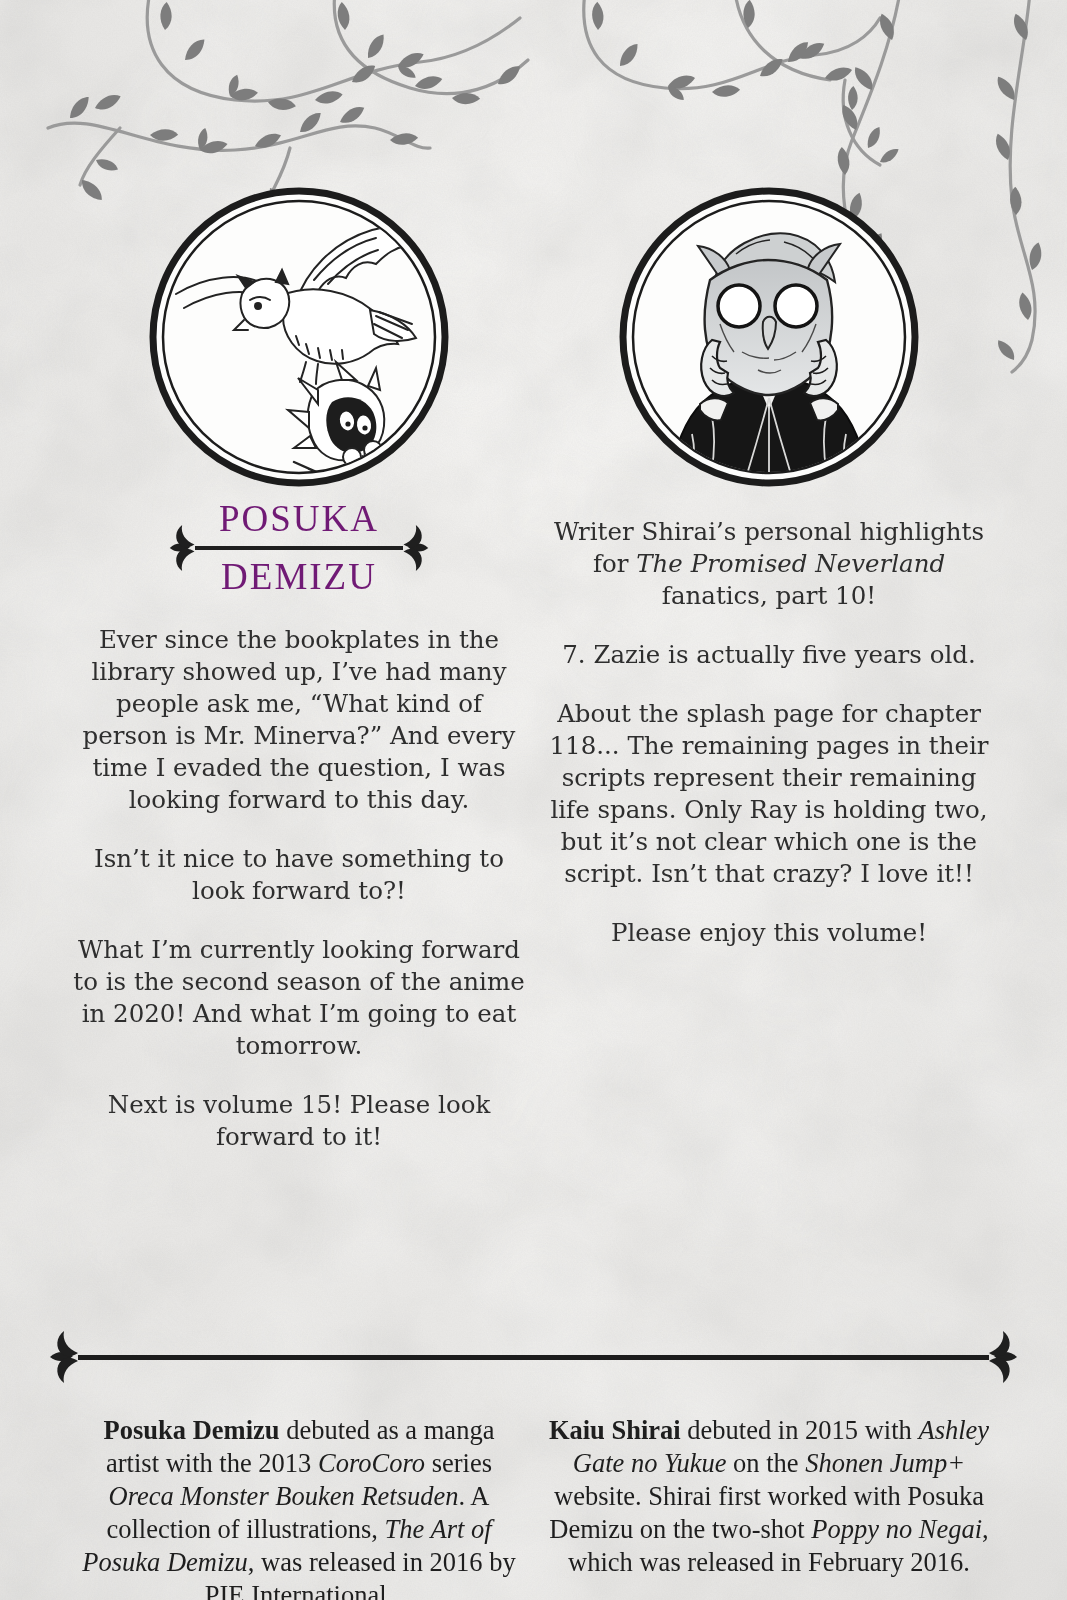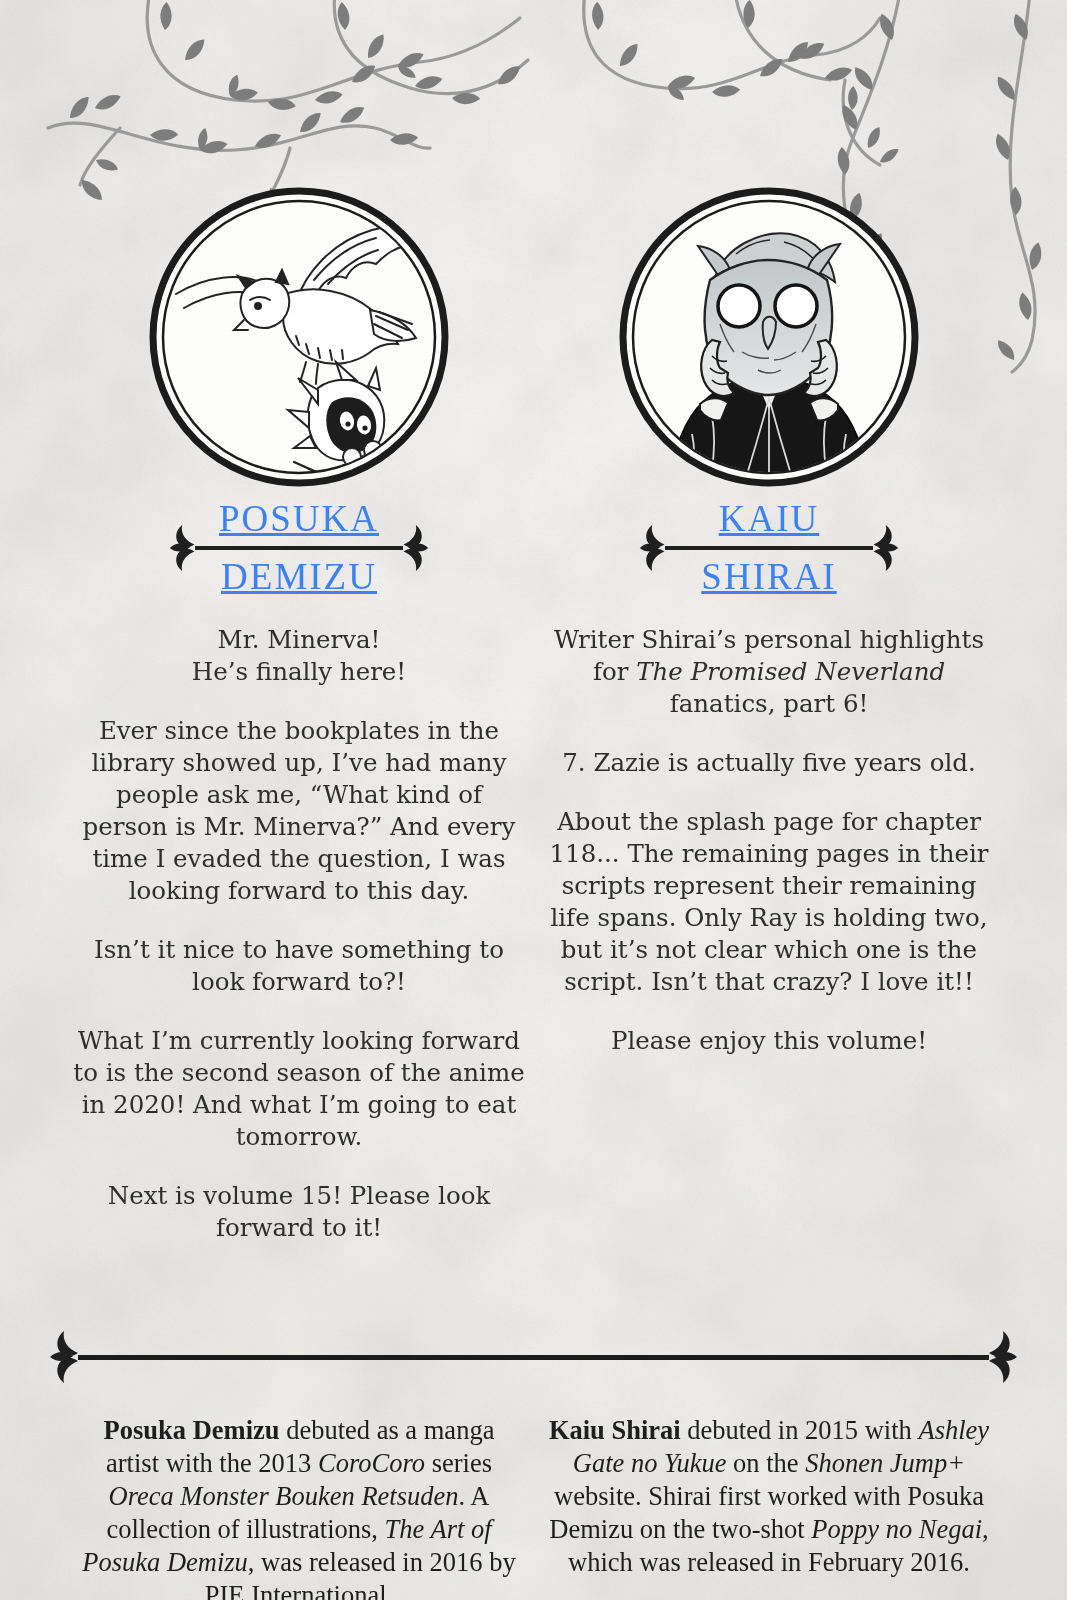--- a/index.html
+++ b/index.html
@@ -11,21 +11,21 @@
   }
   .texture{position:absolute;inset:0;pointer-events:none;z-index:1;}
   .vines{position:absolute;top:0;left:0;z-index:2;pointer-events:none;}
   .page{position:absolute;top:184px;left:0;width:1067px;z-index:3;}
   .cols{display:flex;}
   .col{width:470px;}
   .col-left{margin-left:64px;}
   .portrait{width:306px;height:306px;margin:0 auto;}
   .namebox{margin-top:8px;text-align:center;}
   .name{font-family:"Liberation Serif", serif;font-size:37px;letter-spacing:2px;
-        line-height:42px;color:#3b82f6;text-decoration:underline;}
+        line-height:42px;color:#701a75;}
   .rule-row{display:flex;align-items:center;width:262px;margin:0 auto;height:16px;}
   .rule-row svg{flex:none;overflow:visible;}
   .rule-line{flex:1;height:4px;background:#1f1f1f;margin:0 -3px;}
   .paragraphs{width:458px;margin:26px auto 0;text-align:center;
         font-size:24.5px;line-height:32px;color:#2e2e2e;}
   .paragraphs p{margin:0 0 27px;}
   .bottom-rule{position:absolute;top:1329px;left:48px;right:48px;z-index:3;
         display:flex;align-items:center;height:56px;}
   .bottom-rule svg{flex:none;overflow:visible;}
   .bottom-rule .rule-line{height:5px;background:#1c1c1c;margin:0 -4px;}
@@ -208,21 +208,20 @@
               <path d="M2,28 C9,21 19,22 25,27 C19,33 9,34 2,28 Z"></path>
               <path d="M30,24 C20,20 14,12 16,2 C8,8 7,19 14,25 C19,29 26,27 30,24 Z"></path>
               <path d="M30,32 C20,36 14,44 16,54 C8,48 7,37 14,31 C19,27 26,29 30,32 Z"></path>
             </g>
           </svg>
         </div>
         <div class="name">DEMIZU</div>
       </div>
 
       <div class="paragraphs">
-          <p><span>Mr. Minerva!</span><br><span>He’s finally here!</span></p>
           <p><span>Ever since the bookplates in the library showed up, I’ve had many people ask me, “What kind of person is Mr. Minerva?” And every time I evaded the question, I was looking forward to this day.</span></p>
           <p><span>Isn’t it nice to have something to look forward to?!</span></p>
           <p><span>What I’m currently looking forward to is the second season of the anime in 2020! And what I’m going to eat tomorrow.</span></p>
           <p><span>Next is volume 15! Please look forward to it!</span></p>
         </div>
     </section>
 
     <section class="col">
       <div class="portrait">
         <svg width="306" height="306" viewBox="0 0 306 306">
@@ -281,44 +280,23 @@
               <path d="M210,156 C220,164 224,182 218,197 C212,211 198,216 188,209 C194,203 196,196 194,189 L202,184 C206,178 206,166 202,158 Z"></path>
             </g>
             <g stroke="#1c1c1c" stroke-width="1.6" fill="none">
               <path d="M96,172 C100,176 106,178 111,177 M94,184 C98,188 104,190 109,189 M96,196 C100,200 106,201 111,200"></path>
               <path d="M210,172 C206,176 200,178 195,177 M212,184 C208,188 202,190 197,189 M210,196 C206,200 200,201 195,200"></path>
             </g>
           </g>
         </svg>
       </div>
 
-      <div class="namebox">
-        <div class="name">KAIU</div>
-        <div class="rule-row">
-          <svg width="30" height="52" viewBox="0 0 34 56">
-            <g class="ink">
-              <path d="M2,28 C9,21 19,22 25,27 C19,33 9,34 2,28 Z"></path>
-              <path d="M30,24 C20,20 14,12 16,2 C8,8 7,19 14,25 C19,29 26,27 30,24 Z"></path>
-              <path d="M30,32 C20,36 14,44 16,54 C8,48 7,37 14,31 C19,27 26,29 30,32 Z"></path>
-            </g>
-          </svg>
-          <div class="rule-line"></div>
-          <svg width="30" height="52" viewBox="0 0 34 56" style="transform:scaleX(-1)">
-            <g class="ink">
-              <path d="M2,28 C9,21 19,22 25,27 C19,33 9,34 2,28 Z"></path>
-              <path d="M30,24 C20,20 14,12 16,2 C8,8 7,19 14,25 C19,29 26,27 30,24 Z"></path>
-              <path d="M30,32 C20,36 14,44 16,54 C8,48 7,37 14,31 C19,27 26,29 30,32 Z"></path>
-            </g>
-          </svg>
-        </div>
-        <div class="name">SHIRAI</div>
-      </div>
 
       <div class="paragraphs">
-          <p><span>Writer Shirai’s personal highlights for </span><span style="font-style: italic;">The Promised Neverland</span><span> fanatics, part 6!</span></p>
+          <p><span>Writer Shirai’s personal highlights for </span><span style="font-style: italic;">The Promised Neverland</span><span> fanatics, part 10!</span></p>
           <p><span>7. Zazie is actually five years old.</span></p>
           <p><span>About the splash page for chapter 118... The remaining pages in their scripts represent their remaining life spans. Only Ray is holding two, but it’s not clear which one is the script. Isn’t that crazy? I love it!!</span></p>
           <p><span>Please enjoy this volume!</span></p>
         </div>
     </section>
   </div>
 </main>
 
 <div class="bottom-rule">
   <svg width="34" height="56" viewBox="0 0 34 56">

